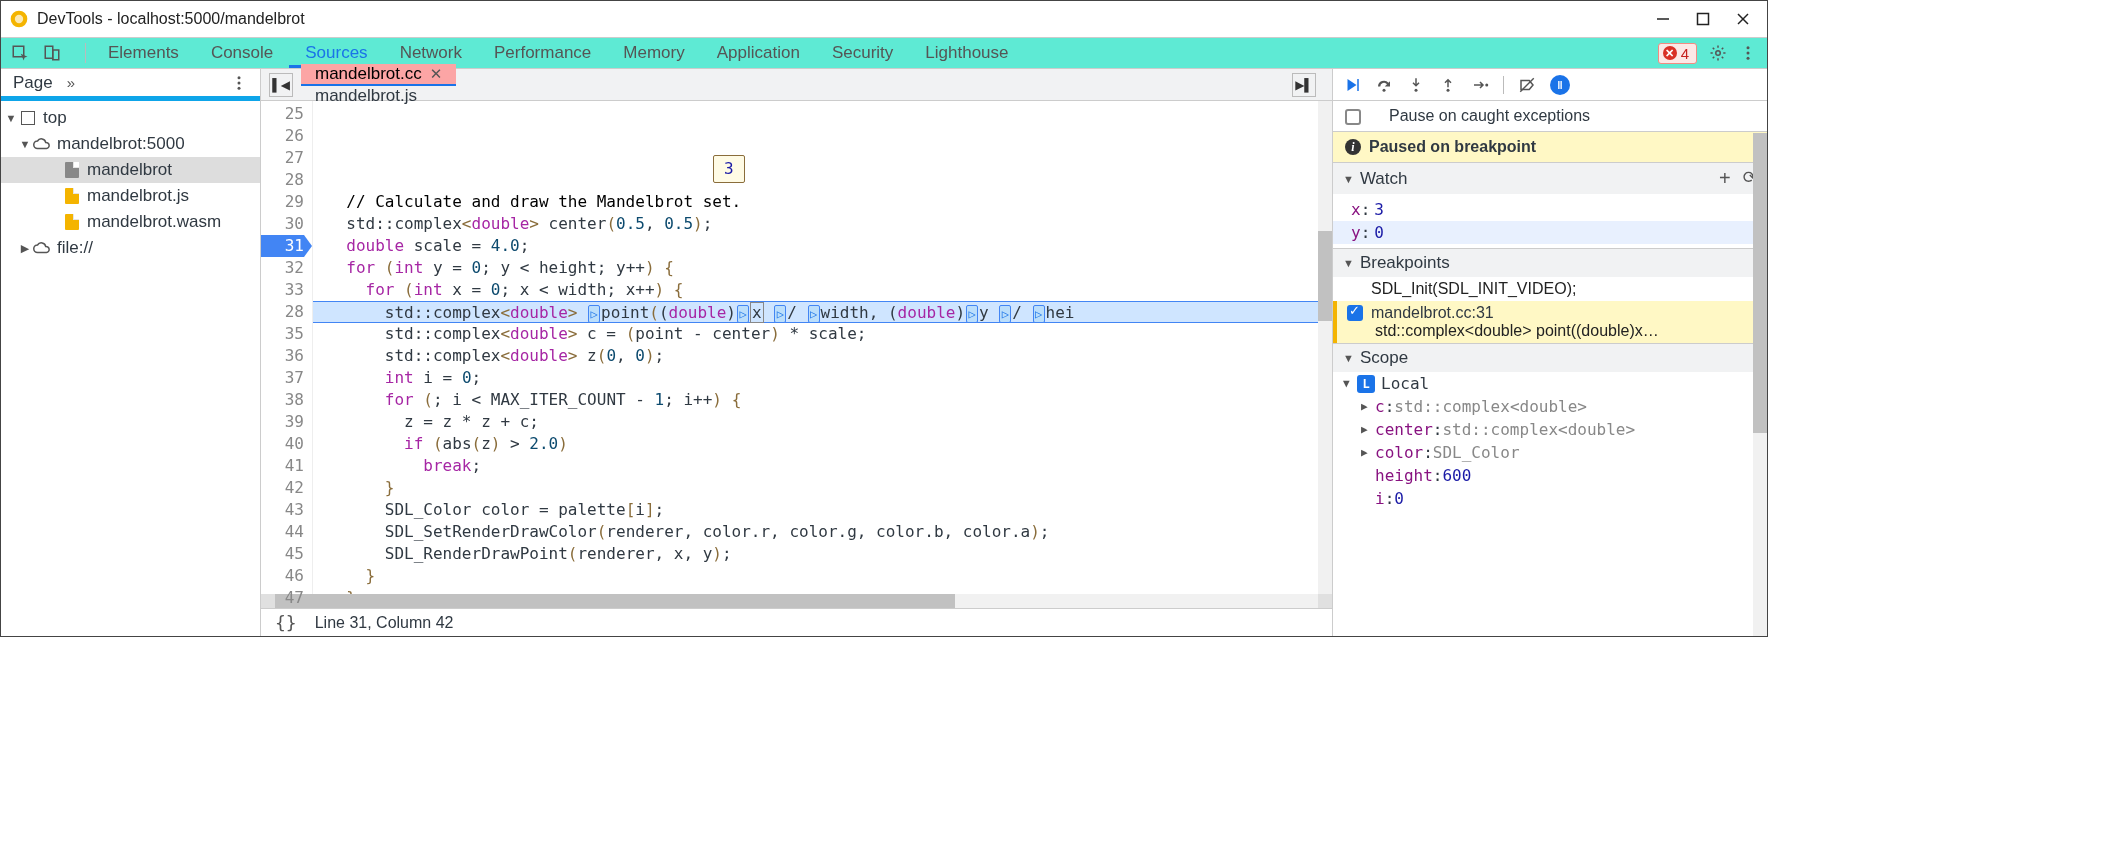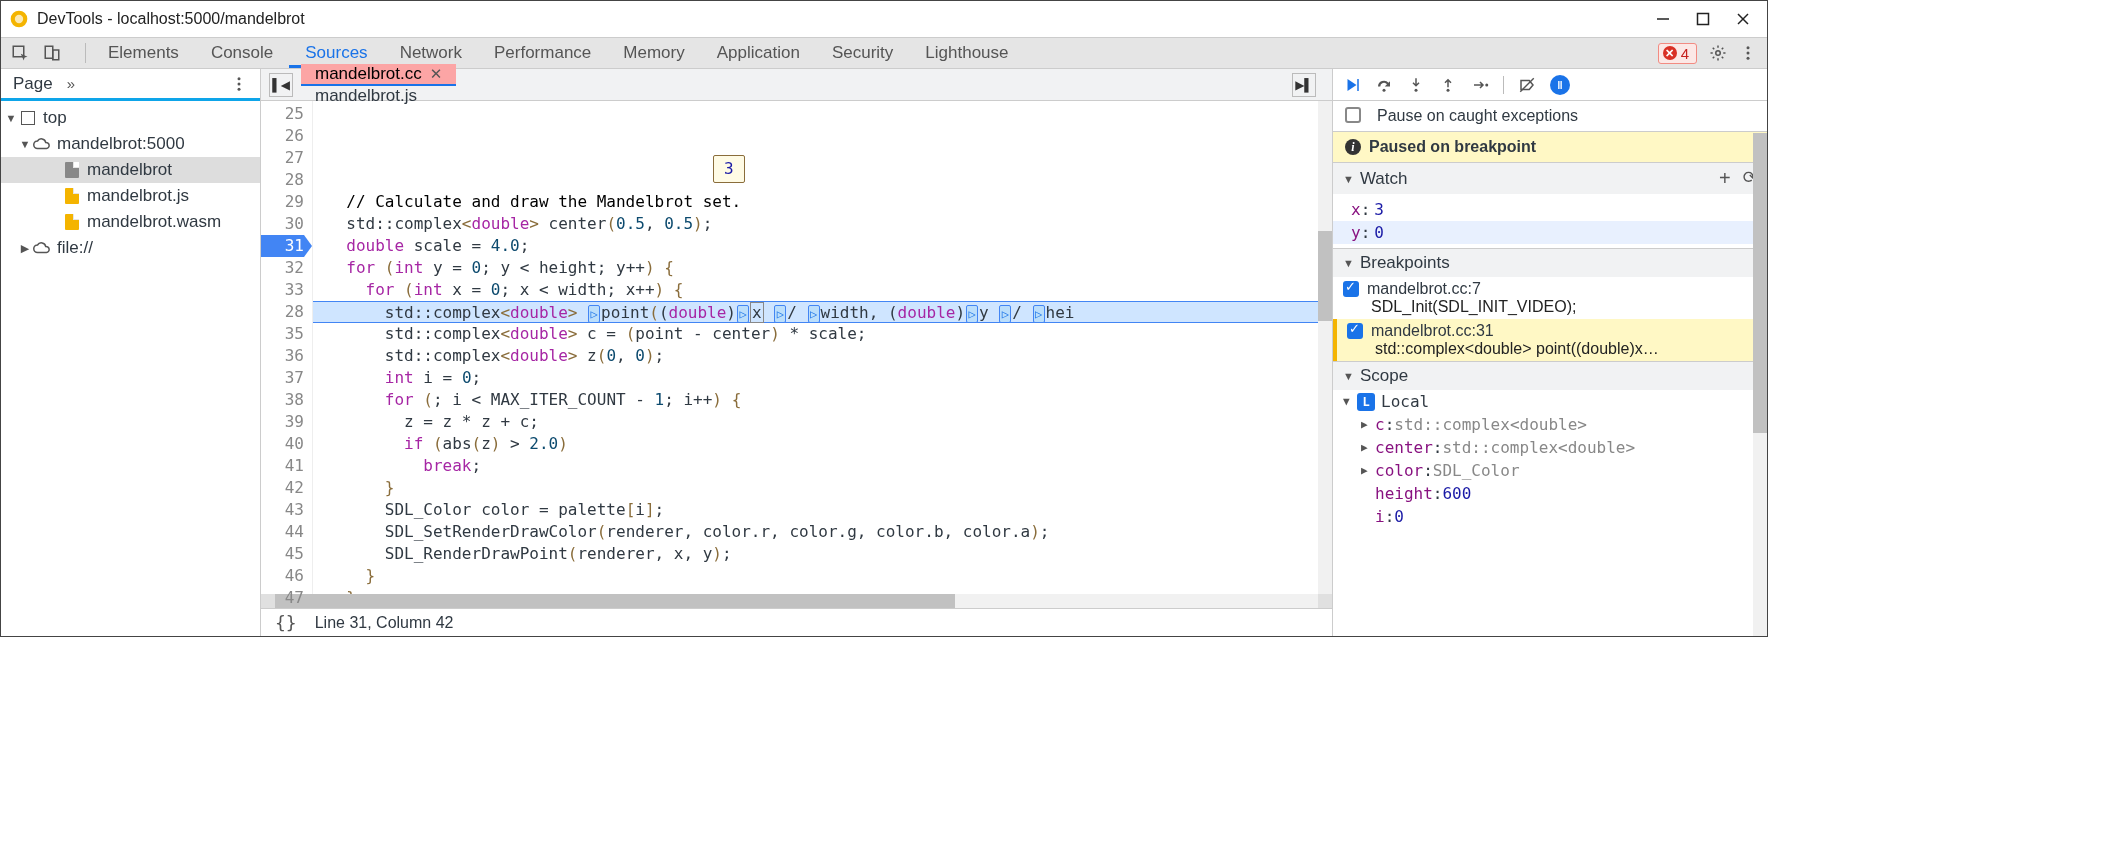--- a/index.html
+++ b/index.html
@@ -4,33 +4,33 @@
 <style>
 * { margin: 0; padding: 0; box-sizing: border-box; }
 body { font-family: "Segoe UI", Arial, sans-serif; font-size: 16px; color: #303942; background: #fff; overflow: hidden; }
 .window { width: 1768px; height: 637px; border: 1px solid #444; display: flex; flex-direction: column; }
 .titlebar { height: 36px; display: flex; align-items: center; padding: 0 8px; background: #fff; }
 .titlebar .icon { width: 20px; height: 20px; margin-right: 8px; }
 .titlebar .title { flex: 1; font-size: 16px; color: #222; }
 .winbtns { display: flex; gap: 24px; align-items: center; padding-right: 8px; }
 .winbtn { width: 16px; height: 16px; display:flex; align-items:center; justify-content:center; }
 
-.toolbar { height: 32px; border-top: 1px solid #ccc; border-bottom: 1px solid #ccc; background: #e5e5e5; display: flex; align-items: center; padding: 0 10px; }
+.toolbar { height: 32px; border-top: 1px solid #ccc; border-bottom: 1px solid #ccc; background: #5eead4; display: flex; align-items: center; padding: 0 10px; }
 .toolbar .lefticons { display:flex; gap: 14px; margin-right: 18px; }
 .toolbar .sep { width:1px; height:20px; background:#bbb; margin: 0 6px; }
 .tabs { display:flex; align-items:stretch; height:100%; gap: 0; }
 .tab { padding: 2px 16px 0 16px; color: #555; font-size:17px; display:flex; align-items:center; border-bottom: 3px solid transparent; }
 .tab.active { color:#1a73e8; border-bottom-color:#1a73e8; }
 .toolbar .right { margin-left:auto; display:flex; align-items:center; gap:12px; }
 .err-badge { border:1px solid #f28b82; background:#fce8e6; color:#c5221f; border-radius:3px; padding:1px 7px 1px 4px; font-size:15px; display:flex; align-items:center; gap:4px; }
 .err-badge .circ { width:14px; height:14px; background:#d93025; border-radius:50%; display:inline-flex; align-items:center; justify-content:center; color:#fff; font-size:11px; font-weight:bold; }
 
 .main { flex:1; display:flex; min-height:0; }
 .leftpanel { width:260px; border-right:1px solid #ccc; display:flex; flex-direction:column; }
-.leftpanel .header { height:32px; border-bottom:3px solid #0ea5e9; display:flex; align-items:center; padding: 0 12px; }
+.leftpanel .header { height:32px; border-bottom:5px solid #0ea5e9; display:flex; align-items:center; padding: 0 12px; }
 .leftpanel .header .lbl { font-size:17px; }
 .leftpanel .header .chev { margin-left:14px; color:#555; font-size:15px; }
 .leftpanel .header .menu { margin-left:auto; color:#555; }
 .tree { padding: 4px 0; font-size:17px; }
 .tree .row { display:flex; align-items:center; height:26px; }
 .tree .arrow { width:12px; text-align:center; color:#555; font-size:11px; }
 .tree .ic { width:18px; height:18px; margin: 0 6px 0 2px; display:flex; align-items:center; justify-content:center; }
 .tree .sel { background:#ddd; }
 .tree .ind0 { padding-left: 4px; }
 .tree .ind1 { padding-left: 18px; }
@@ -72,21 +72,21 @@
 .statusbar { height:28px; border-top:1px solid #ccc; display:flex; align-items:center; padding:0 14px; font-size:16px; }
 .statusbar .bracket { font-family:Consolas,monospace; color:#555; font-size:18px; margin-right:18px;}
 .statusbar .mid { margin-left: 220px; }
 .statusbar .link { text-decoration:underline; }
 
 .rightpanel { width:434px; display:flex; flex-direction:column; overflow:hidden; }
 .dbgtoolbar { height:32px; border-bottom:1px solid #ccc; display:flex; align-items:center; padding:0 10px; gap:14px; }
 .dbgtoolbar .dsep { width:1px; height:18px; background:#bbb; }
 .pausebadge { width:20px; height:20px; background:#1a73e8; border-radius:50%; display:flex; align-items:center; justify-content:center; color:#fff; font-size:11px; font-weight:bold;}
 .section { border-bottom:1px solid #ccc; }
-.section.pause-row { padding:6px 12px; display:flex; align-items:flex-start; gap:16px;}
+.section.pause-row { padding:6px 12px; display:flex; align-items:flex-end; gap:28px;}
 .section.pause-row .cb { width:16px; height:16px; border:2px solid #888; border-radius:3px;}
 .section.banner { background:#fff8c5; padding:6px 12px; font-weight:600; display:flex; align-items:center; gap:8px;}
 .section.banner .i-ic { width:16px; height:16px; border-radius:50%; background:#333; color:#fff; display:inline-flex; align-items:center; justify-content:center; font-size:12px; font-family:serif; font-style:italic;}
 .sechead { background:#f1f2f3; padding:4px 10px; font-size:17px; display:flex; align-items:center;}
 .sechead .tri { font-size:11px; color:#555; margin-right:6px;}
 .sechead .acts { margin-left:auto; display:flex; gap:12px; color:#555;}
 .body { padding: 4px 0; font-family: Consolas, monospace; font-size:16px; }
 .watch-row { display:flex; padding: 2px 18px;}
 .watch-row.sel { background:#e8f0fe;}
 .wn { color:#881280;}
@@ -357,24 +357,20 @@
             <div class="watch-row sel"><span class="wn">y</span>:<span class="wv"> 0</span></div>
           </div>
       </div>
       <div class="section">
         <div class="sechead">
             <span class="tri">▼</span>
             <span>Breakpoints</span>
           </div>
         <div id="bp-body">
             <div class="bp-item">
-              <div class="bp-top">
-                <span class="bp-chk"></span>
-                <span>mandelbrot.cc:7</span>
-              </div>
               <div class="bp-code">SDL_Init(SDL_INIT_VIDEO);</div>
             </div>
             <div class="bp-item hl">
               <div class="bp-top">
                 <span class="bp-chk"></span>
                 <span>mandelbrot.cc:31</span>
               </div>
               <div class="bp-code">std::complex&lt;double&gt; point((double)x…</div>
             </div>
           </div>

